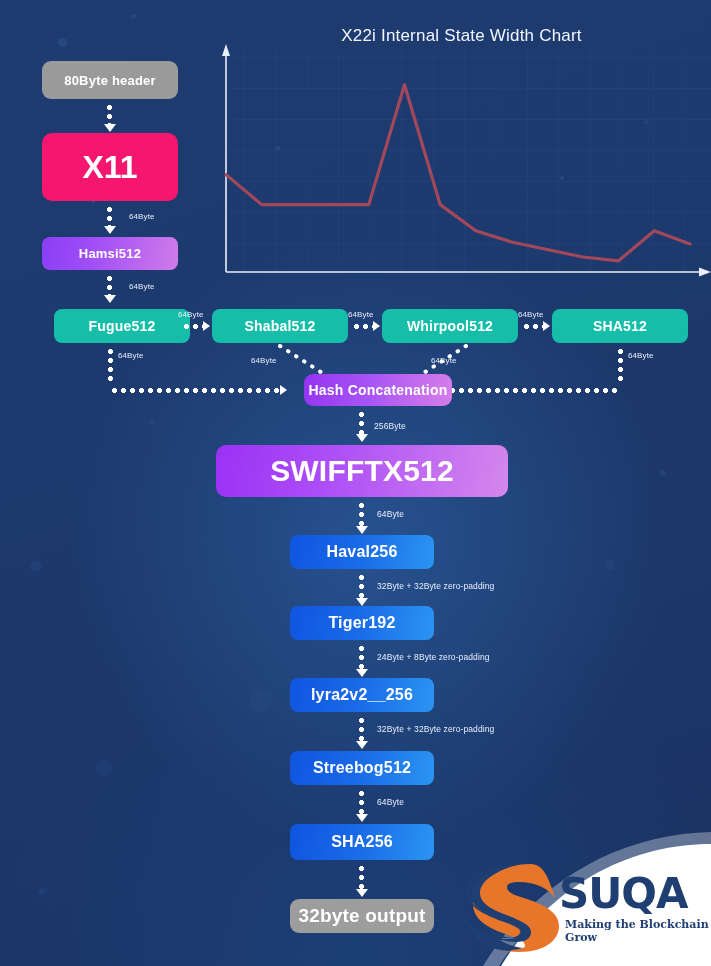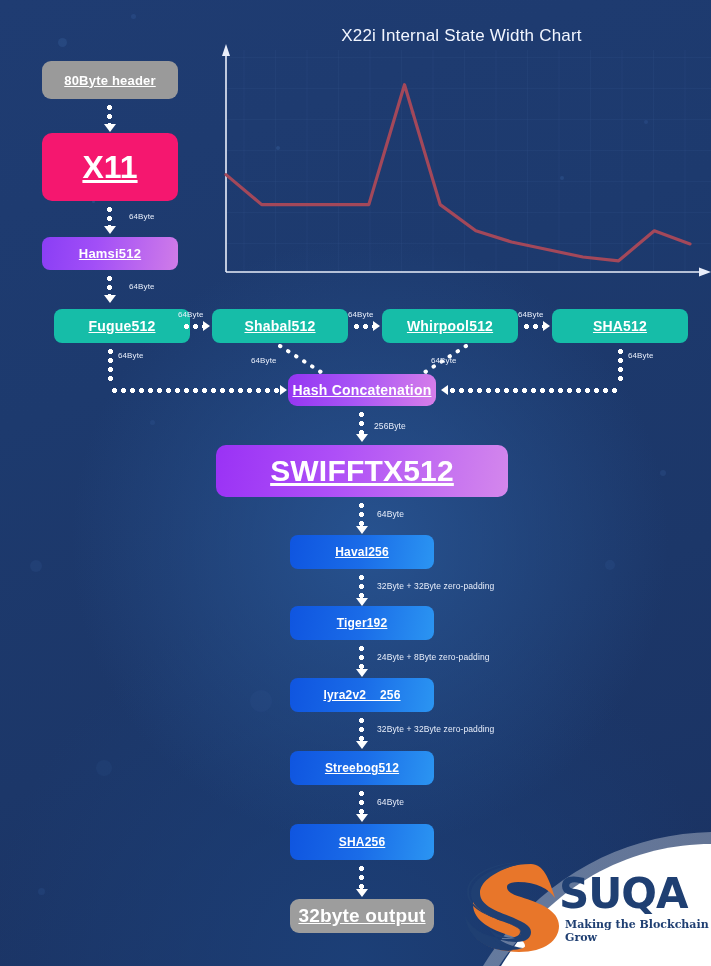--- a/index.html
+++ b/index.html
@@ -32,29 +32,28 @@
     position: absolute;
     display: flex;
     align-items: center;
     justify-content: center;
     border-radius: 8px;
     color: #ffffff;
     font-weight: bold;
     letter-spacing: .2px;
     text-align: center;
     box-sizing: border-box;
-    text-decoration: underline;
   }
   .node.grey  { background: #9a9a9a; font-size: 13px; border-radius: 9px; }
   .node.pink  { background: #f5176f; font-size: 32px; border-radius: 10px; letter-spacing: 0; }
   .node.purp  { background: linear-gradient(100deg, #8a3ef5 0%, #a24ff7 40%, #d07ce8 100%); font-size: 13px; }
   .node.teal  { background: #16bda8; font-size: 14px; }
   .node.concat{ background: linear-gradient(100deg, #9434f2 0%, #a855f5 45%, #d77ee9 100%); font-size: 14px; border-radius: 9px; }
   .node.swifft{ background: linear-gradient(100deg, #9a32f5 0%, #ae4ff7 40%, #d487ec 100%); font-size: 30px; border-radius: 10px; }
-  .node.blue  { background: linear-gradient(100deg, #0f55e0 0%, #1a6ce8 50%, #2b95f2 100%); font-size: 12px; }
+  .node.blue  { background: linear-gradient(100deg, #0f55e0 0%, #1a6ce8 50%, #2b95f2 100%); font-size: 16px; }
   .node.out   { background: #9d9d9d; font-size: 19px; border-radius: 9px; }
 
   
   .vdots {
     position: absolute;
     width: 5px;
     background-image: radial-gradient(circle, #ffffff 46%, rgba(255,255,255,0) 50%);
     background-size: 5px 9px;
     background-repeat: repeat-y;
     background-position: center top;
@@ -215,21 +214,21 @@
     <polygon points="54,36 41,29 45,38" fill="#ffffff"></polygon>
   </svg>
   <div class="edge-label" style="left:251px;top:356px;">64Byte</div>
 
   <svg width="80" height="45" style="position:absolute;left:408px;top:344px;">
     <line x1="58" y1="2" x2="14" y2="30" stroke="#ffffff" stroke-width="4" stroke-linecap="round" stroke-dasharray="0.5 9"></line>
     <polygon points="6,36 19,29 15,38" fill="#ffffff"></polygon>
   </svg>
   <div class="edge-label" style="left:431px;top:356px;">64Byte</div>
 
-  <div class="node concat" style="left:288px;top:374px;width:148px;height:32px;">Hash Concatenation</div>
+  <div class="node concat" style="left:304px;top:374px;width:148px;height:32px;">Hash Concatenation</div>
 
   <div class="vdots" style="left:359px;top:410px;height:25px;"></div>
   <div class="arrow-d" style="left:356px;top:434px;"></div>
   <div class="edge-label c" style="left:374px;top:421px;">256Byte</div>
 
   <div class="node swifft" style="left:216px;top:445px;width:292px;height:52px;">SWIFFTX512</div>
 
   <div class="vdots" style="left:359px;top:501px;height:26px;"></div>
   <div class="arrow-d" style="left:356px;top:526px;"></div>
   <div class="edge-label c" style="left:377px;top:509px;">64Byte</div>

